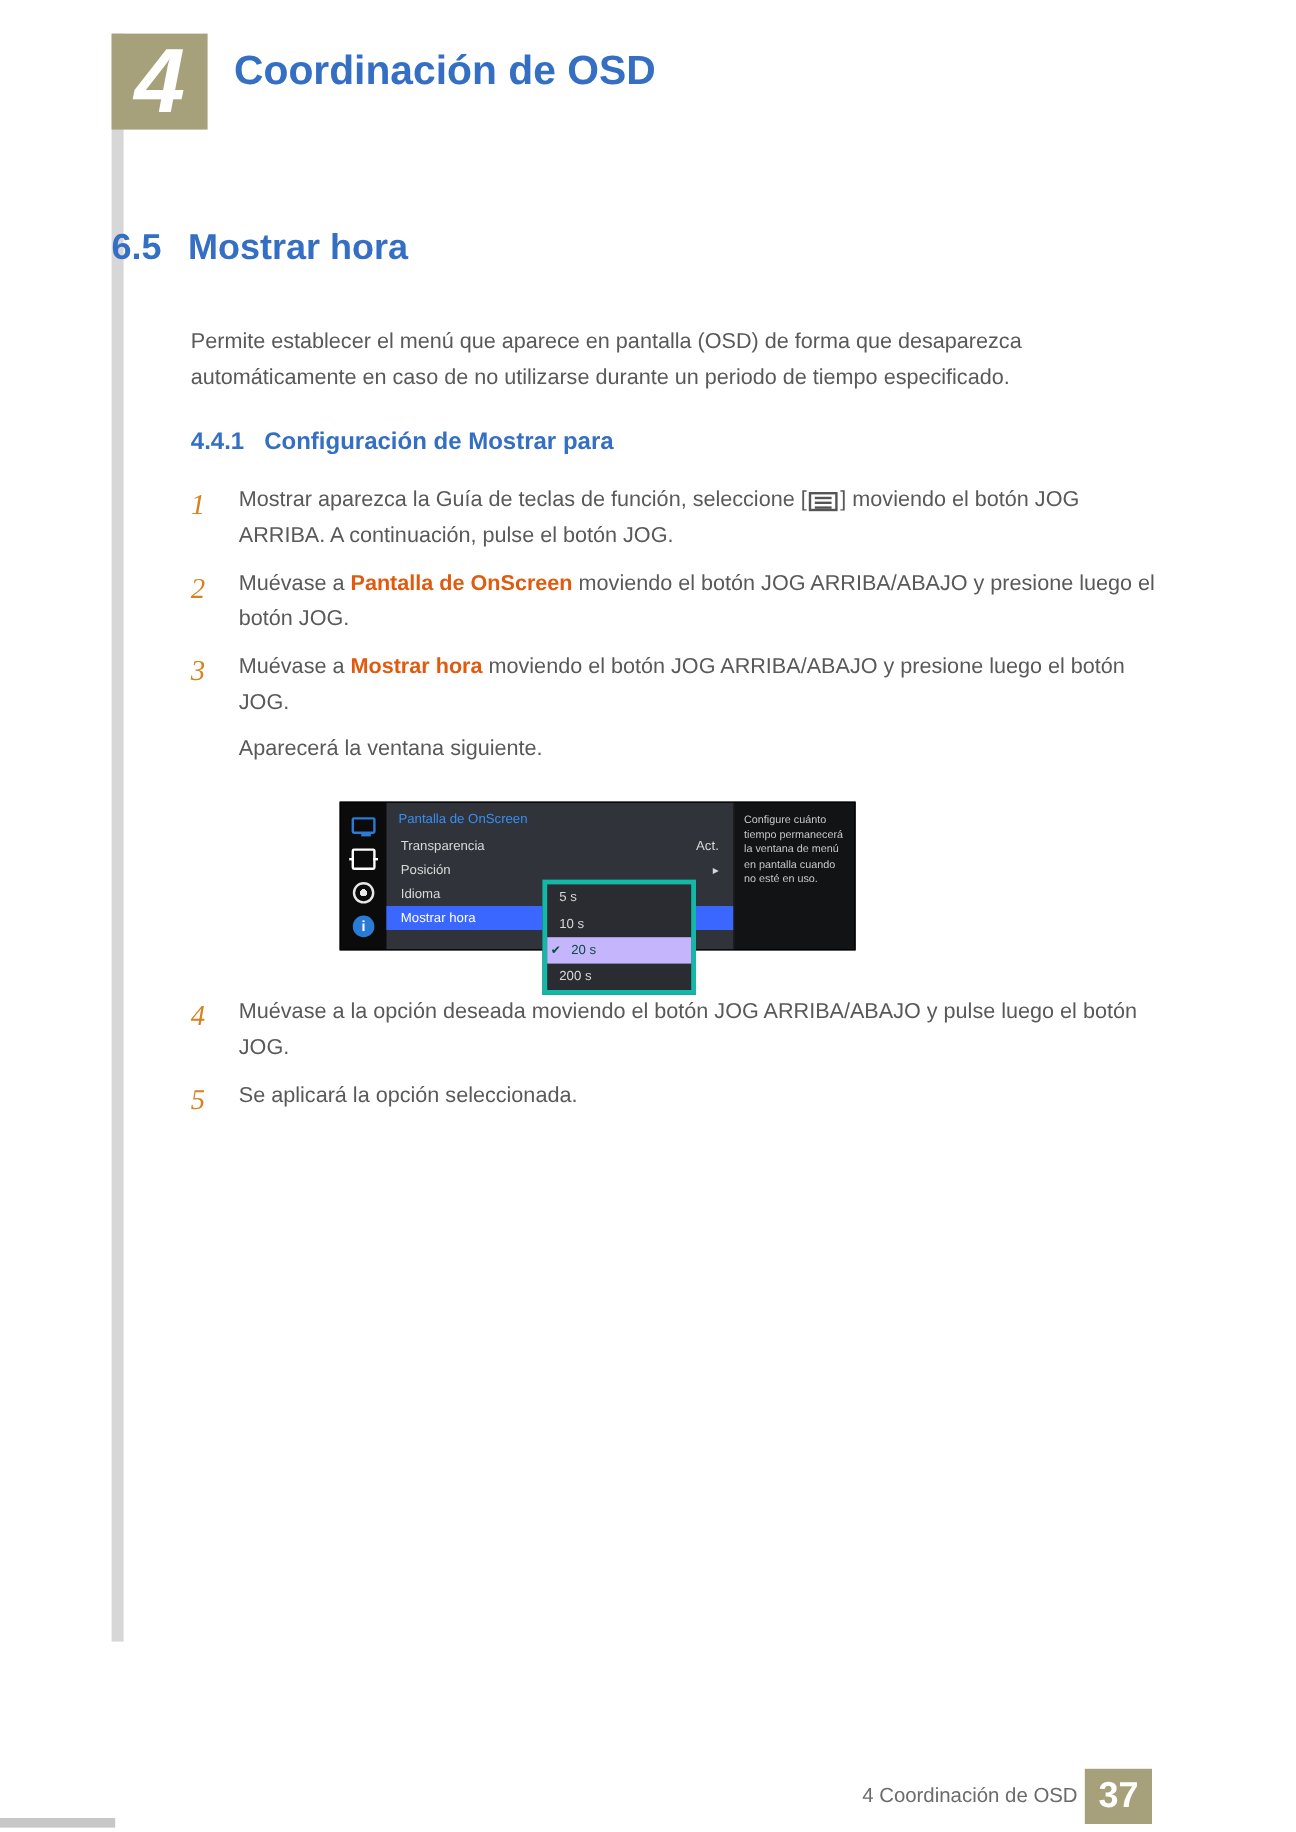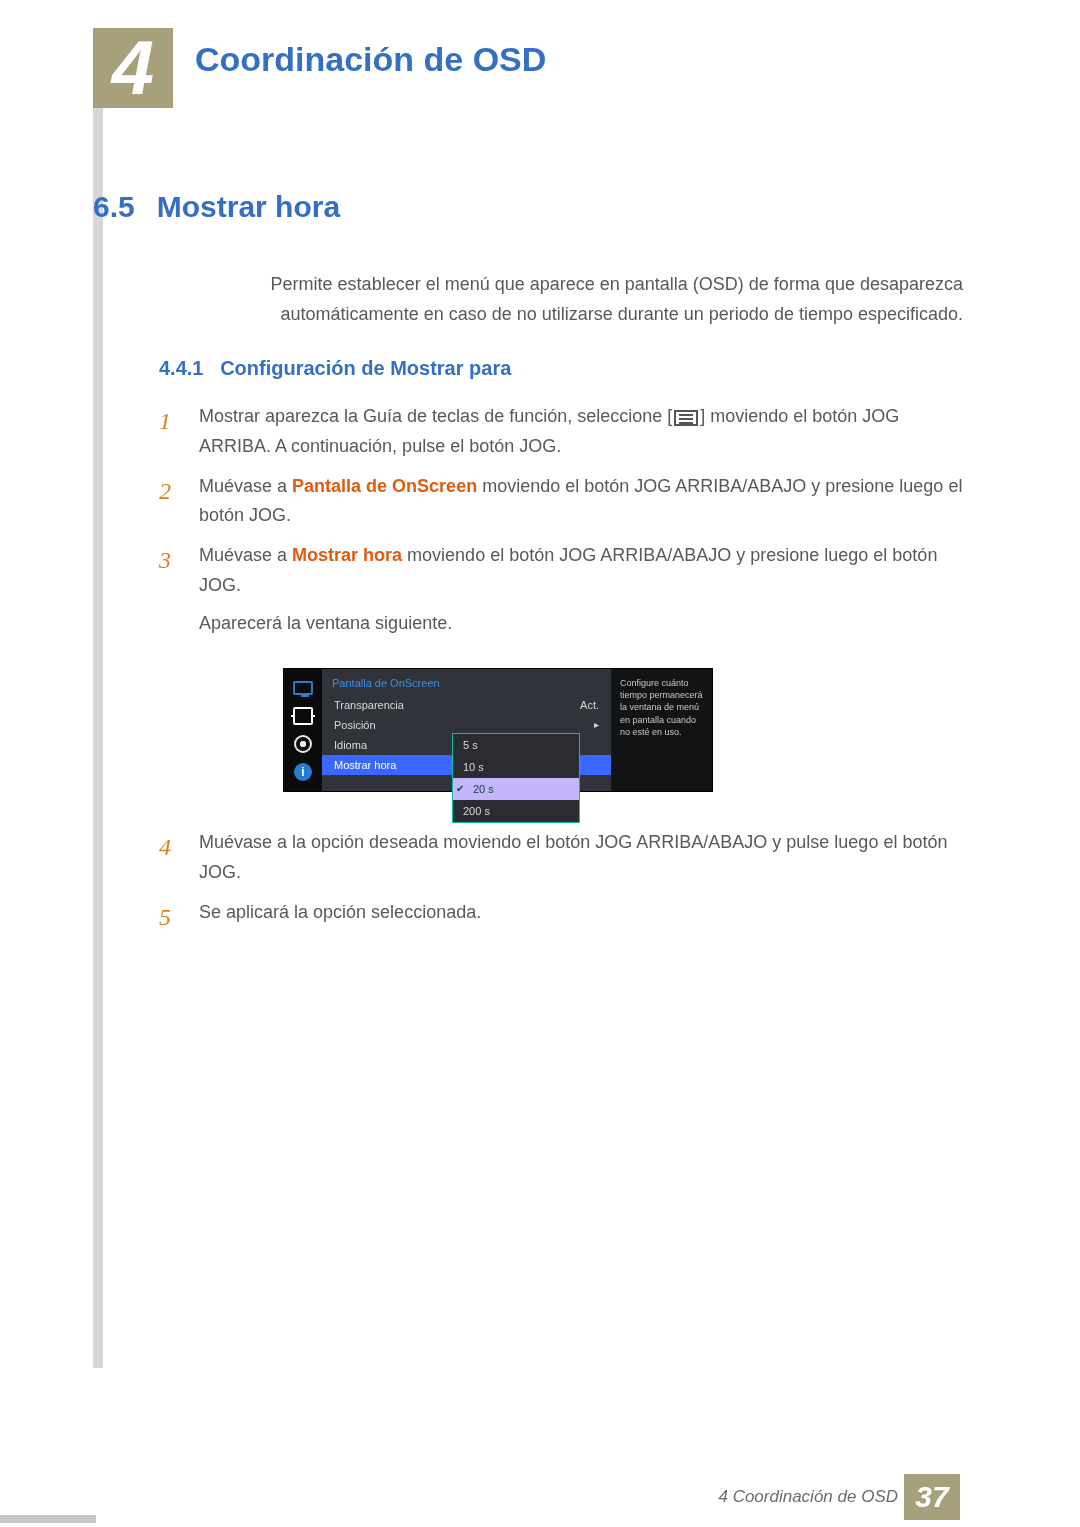--- a/index.html
+++ b/index.html
@@ -37,21 +37,21 @@
     color: #356fc4;
   }
   .content {
     position: absolute;
     left: 93px; top: 190px;
     width: 870px;
   }
   .h2row { display: flex; gap: 22px; margin-bottom: 46px; }
   .h2num { font-size: 30px; font-weight: bold; color: #356fc4; }
   .h2txt { font-size: 30px; font-weight: bold; color: #356fc4; }
-  .para { margin-left: 85px; font-size: 18px; line-height: 1.65; color: #595959; margin-bottom: 28px; text-align: right; }
+  .para { margin-left: 66px; font-size: 18px; line-height: 1.65; color: #595959; margin-bottom: 28px; }
   .para .em { color: #e15b0f; font-weight: bold; }
   .sub { margin-left: 66px; font-size: 20px; font-weight: bold; color: #356fc4; margin-top: 18px; margin-bottom: 22px; }
   .steps { margin-left: 66px; }
   .step { display: flex; gap: 22px; font-size: 18px; line-height: 1.65; color: #595959; margin-bottom: 10px; }
   .step .n { width: 18px; flex: 0 0 18px; font-size: 24px; font-style: italic; color: #d8821f; font-family: Georgia, serif; }
   .step .t { flex: 1; }
   .step .em { color: #e15b0f; font-weight: bold; }
   .menu-icon-inline {
     display: inline-block; width: 24px; height: 16px;
     border: 2px solid #555; vertical-align: middle; position: relative; margin: 0 2px;
@@ -72,32 +72,32 @@
   .ico-gear { width:18px;height:18px;border:2px solid #e8e8e8;border-radius:50%;position:relative;background:radial-gradient(circle,#e8e8e8 3px,transparent 3px);}
   .ico-info { width:18px;height:18px;border-radius:50%;background:#2a7bd3;color:#fff;font-size:12px;font-weight:bold;text-align:center;line-height:18px;}
   .osd-main { flex:1; background:#30333a; position:relative; border-right:1px solid #1a1a1a; }
   .osd-head { color:#378ff2; font-size:11px; padding:8px 10px 6px; }
   .osd-items { font-size:11px; color:#d8d8d8; }
   .osd-row { display:flex; justify-content:space-between; padding:4px 12px; }
   .osd-row.selected { background:#3a67ff; color:#fff; }
   .osd-row .arrow { font-size:10px; color:#d8d8d8; }
   .osd-popup {
     position:absolute; left:130px; top:64px; width:128px;
-    background:#2a2c31; border:1px solid #14b8a6; font-size:11px; color:#d8d8d8;
+    background:#2a2c31; border:4px solid #14b8a6; font-size:11px; color:#d8d8d8;
   }
   .osd-popup .opt { padding:5px 10px; position:relative; }
   .osd-popup .opt.sel { background:#c4b5fd; color:#0b4c3b; }
   .osd-popup .opt.sel::before { content:"✔"; position:absolute; left:3px; font-size:10px; }
   .osd-popup .opt.sel span { margin-left:10px; }
   .osd-side { width:100px; background:#111315; color:#c8c8c8; font-size:9px; line-height:1.35; padding:8px; }
 
   
   .footer {
     position:absolute; bottom:4px; left:0; width:988px; height:52px;
-    display:flex; align-items:center; justify-content:flex-end;font-style:italic;
+    display:flex; align-items:center; justify-content:flex-end;
   }
   .footer-bar-grey { background:#c7c7c7; height:8px; flex:0 0 96px; margin-right:auto; align-self:flex-end; }
   .footer-label { font-size:17px; color:#6b6b6b; margin-right:6px; }
   .footer-page { background:#a7a17b; color:#fff; font-size:30px; font-weight:bold; width:56px; height:46px; display:flex; align-items:center; justify-content:center; margin-right:28px; }
 </style>
 </head>
 <body>
 
 <div class="sideband"></div>
 <div class="chapter-badge">4</div>

